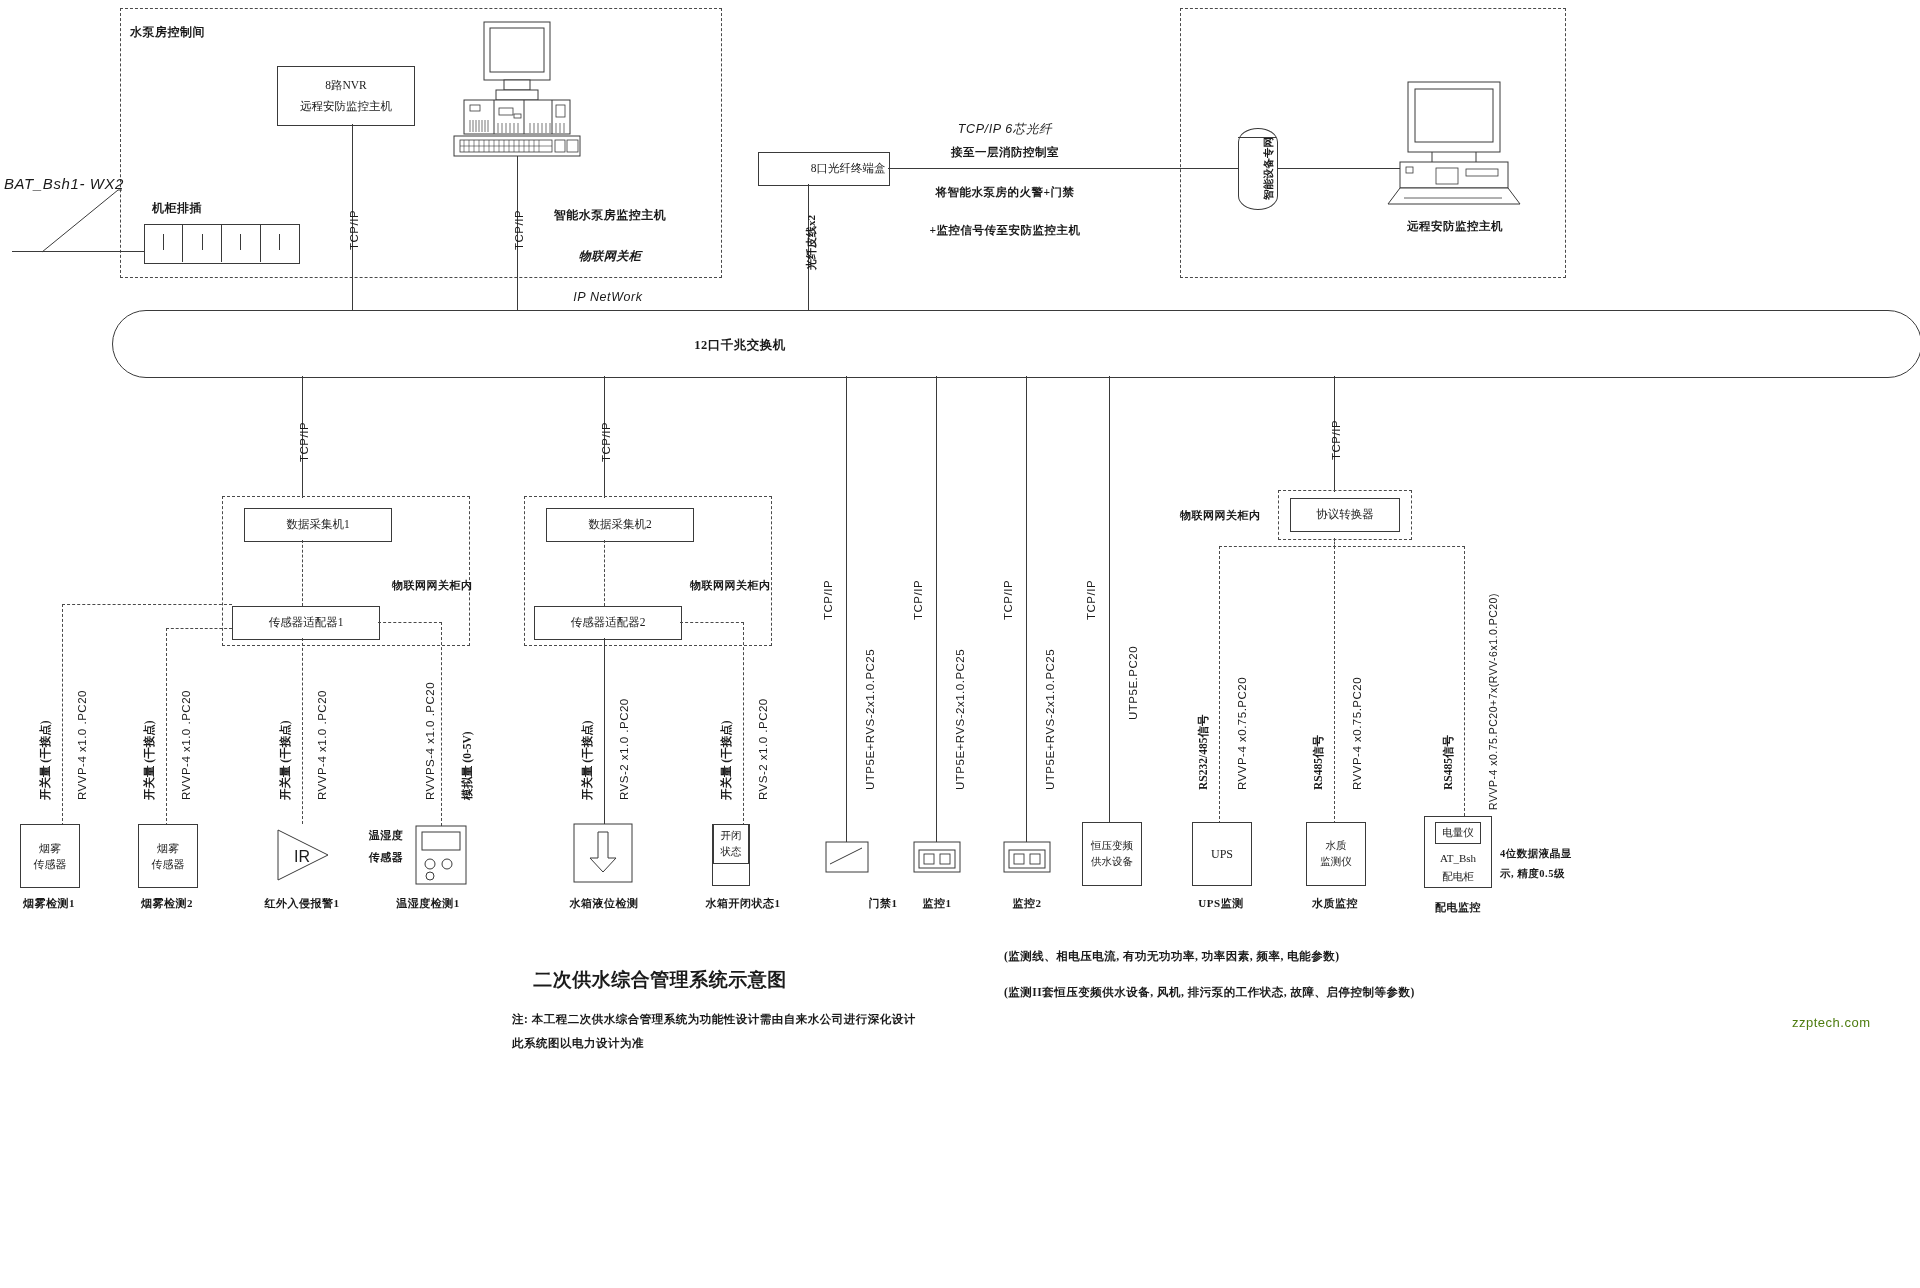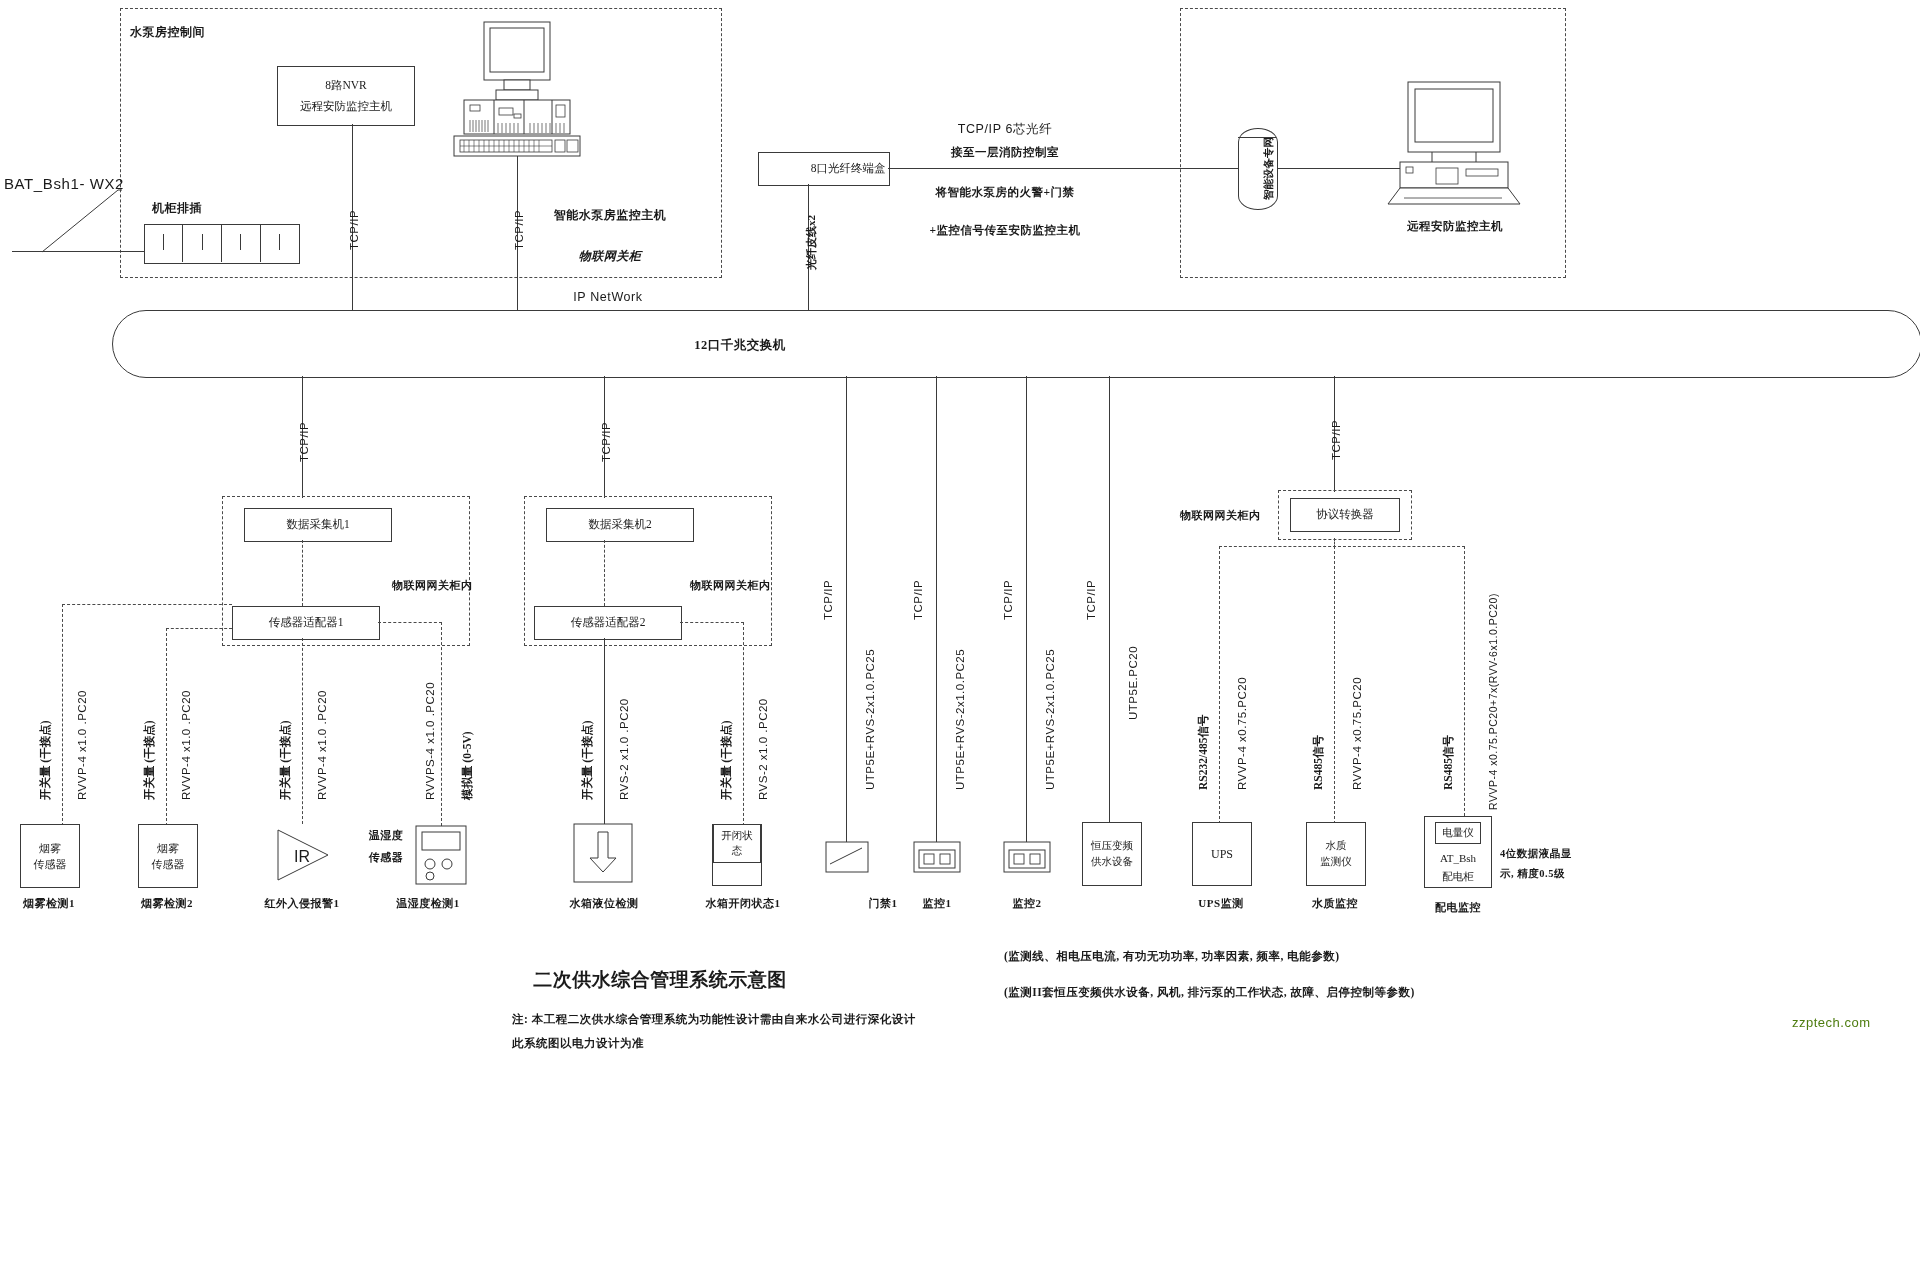--- a/index.html
+++ b/index.html
@@ -12,21 +12,21 @@
   .hd{position:absolute;height:0;border-top:1px dashed #4a4a4a;}
   .vd{position:absolute;width:0;border-left:1px dashed #4a4a4a;}
   
   .box{position:absolute;border:1px solid #3a3a3a;background:#fff;
        display:flex;flex-direction:column;align-items:center;justify-content:center;
        text-align:center;line-height:1.5;}
   .boxdash{position:absolute;border:1px dashed #4a4a4a;background:transparent;}
   
   .t{position:absolute;white-space:nowrap;font-size:12px;line-height:1.45;}
   .t.cn{font-family:"Liberation Serif","DejaVu Serif",serif;font-weight:700;letter-spacing:.5px;}
-  .t.mono{font-family:"Liberation Sans","DejaVu Sans",sans-serif;font-weight:400;letter-spacing:.6px;}
+  .t.mono{font-family:"Liberation Sans","DejaVu Sans",sans-serif;font-weight:400;letter-spacing:.6px;font-style:italic;}
   .ctr{transform:translateX(-50%);text-align:center;}
   
   .rot{position:absolute;white-space:nowrap;font-size:11.5px;
        transform-origin:0 0;transform:rotate(-90deg);}
   .rot.cn{font-family:"Liberation Serif","DejaVu Serif",serif;font-weight:700;}
   .rot.mono{font-family:"Liberation Sans","DejaVu Sans",sans-serif;letter-spacing:.5px;}
   
   .pill{position:absolute;border:1px solid #3a3a3a;border-radius:40px;background:#fff;}
   
   .cyl{position:absolute;border:1px solid #3a3a3a;border-radius:50%/14px;background:#fff;}
@@ -295,21 +295,21 @@
     <circle cx="14" cy="50" r="4" fill="#fff" stroke="#3a3a3a" stroke-width="1"></circle>
   </svg>
   <div class="t cn ctr" style="left:428px;top:896px;font-size:11px;">温湿度检测1</div>
 
   <svg class="abs" style="left:572px;top:824px;" width="64" height="62">
     <rect x="2" y="0" width="58" height="58" fill="#fff" stroke="#3a3a3a" stroke-width="1"></rect>
     <path d="M 26 8 L 26 34 L 18 34 L 31 48 L 44 34 L 36 34 L 36 8 Z" fill="#fff" stroke="#3a3a3a" stroke-width="1"></path>
   </svg>
   <div class="t cn ctr" style="left:604px;top:896px;font-size:11px;">水箱液位检测</div>
 
-  <div class="box" style="left:712px;top:824px;width:50px;height:62px;justify-content:flex-end;padding-bottom:22px;box-sizing:border-box;">
+  <div class="box" style="left:712px;top:824px;width:38px;height:62px;justify-content:center;padding-bottom:22px;box-sizing:border-box;">
     <span class="cn" style="font-size:10.5px;border:1px solid #3a3a3a;padding:3px 5px;">开闭状态</span>
   </div>
   <div class="t cn ctr" style="left:743px;top:896px;font-size:11px;">水箱开闭状态1</div>
 
   <svg class="abs" style="left:826px;top:842px;" width="46" height="34">
     <rect x="0" y="0" width="42" height="30" fill="#fff" stroke="#3a3a3a" stroke-width="1"></rect>
     <line x1="4" y1="22" x2="36" y2="6" stroke="#3a3a3a" stroke-width="1"></line>
   </svg>
   <div class="t cn ctr" style="left:847px;top:896px;font-size:11px;margin-left:36px;">门禁1</div>
 

